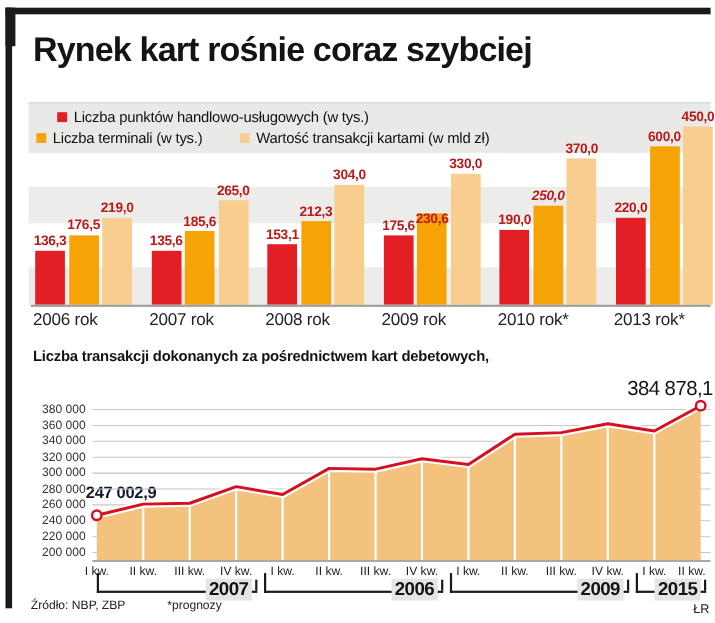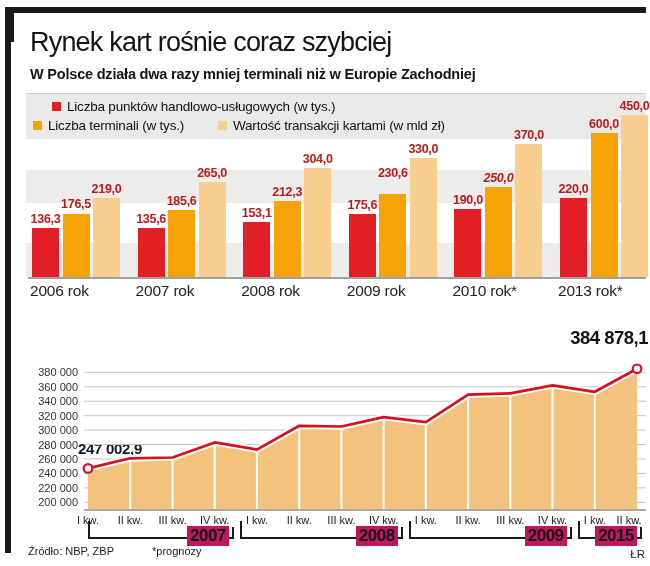--- a/index.html
+++ b/index.html
@@ -5,61 +5,60 @@
   html,body{margin:0;padding:0;background:#f6f6f4;}
   .poster{
     position:relative;width:650px;height:566px;background:#ffffff;
     font-family:"Liberation Sans",sans-serif;overflow:hidden;color:#111;
   }
   
   .frame-top{position:absolute;left:5px;top:7px;width:641px;height:6px;background:#1a1a1a;}
   .frame-left{position:absolute;left:5px;top:7px;width:6px;height:546px;background:#1a1a1a;}
   .frame-corner{position:absolute;left:5px;top:7px;width:9px;height:35px;background:#1a1a1a;}
   
-  .title{position:absolute;left:30px;top:27px;font-size:27px;font-weight:normal;letter-spacing:-0.8px;margin:0;color:#141414;}
+  .title{position:absolute;left:30px;top:27px;font-size:31px;font-weight:bold;letter-spacing:-0.8px;margin:0;color:#141414;}
   .subtitle{position:absolute;left:30px;top:66px;font-size:14.5px;font-weight:bold;letter-spacing:-0.2px;margin:0;color:#141414;}
   
   .band{position:absolute;left:26px;top:93px;width:620px;height:45px;background:#e9e9e7;border-top:1px solid #d2d2d0;}
   .stripe{position:absolute;left:26px;width:620px;background:#ececea;}
   .s1{top:170px;height:33px;}
   .s2{top:243px;height:34px;}
   .baseline{position:absolute;left:28px;top:277px;width:618px;height:2px;background:#a0a09e;z-index:3;}
   .legend-row{position:absolute;display:flex;align-items:flex-start;font-size:13.5px;letter-spacing:-0.2px;color:#111;z-index:2;}
   .lr1{left:33px;top:99px;margin-left:19px;}
   .lr2{left:33px;top:118px;}
   .lr2b{left:218px;top:118px;}
   .sw{display:inline-block;width:9px;height:9px;margin:3px 6px 0 0;flex:0 0 auto;}
   .bar{position:absolute;z-index:1;}
   .bar-label{position:absolute;z-index:2;font-size:12.5px;font-weight:bold;white-space:nowrap;transform:translateX(-50%);color:#b91c1c;letter-spacing:-0.3px;}
   .year-label{position:absolute;top:282px;font-size:15.5px;color:#222;white-space:nowrap;letter-spacing:-0.2px;}
   
   .lc-title{position:absolute;left:30px;top:315px;font-size:13.5px;font-weight:bold;line-height:17px;letter-spacing:-0.2px;color:#141414;}
-  .big-label{position:absolute;right:2px;top:327px;font-size:18.5px;font-weight:bold;letter-spacing:-0.5px;color:#141414;}
+  .big-label{position:absolute;right:2px;top:342px;font-size:18.5px;font-weight:normal;letter-spacing:-0.5px;color:#141414;}
   .first-label{position:absolute;left:78px;top:440px;font-size:15px;font-weight:bold;letter-spacing:-0.3px;color:#0f172a;}
   .ytick{position:absolute;left:26px;width:52px;text-align:right;font-size:11px;color:#333;}
   #lc-svg{position:absolute;left:0;top:340px;}
   .qlabel{position:absolute;top:514px;font-size:11px;color:#222;transform:translateX(-50%);white-space:nowrap;}
   .bracket{position:absolute;top:521px;height:16px;border-left:2px solid #1a1a1a;border-bottom:2px solid #1a1a1a;}
   .bracket .rtick{position:absolute;right:0;bottom:0;width:2px;height:10px;background:#1a1a1a;}
-  .bracket .year{position:absolute;right:5px;bottom:-9px;background:#be185d;padding:0 3px;font-size:17px;font-weight:bold;letter-spacing:-0.5px;color:#141414;margin-left:33px;}
+  .bracket .year{position:absolute;right:5px;bottom:-9px;background:#e5e5e5;padding:0 3px;font-size:17px;font-weight:bold;letter-spacing:-0.5px;color:#141414;margin-left:33px;}
   
   .src{position:absolute;left:28px;top:545px;font-size:11px;color:#222;}
   .note{position:absolute;left:152px;top:545px;font-size:11px;color:#222;}
   .credit{position:absolute;right:5px;top:548px;font-size:11.5px;color:#222;}
 </style>
 </head>
 <body>
 
 <div class="poster">
   <div class="frame-top"></div>
   <div class="frame-left"></div>
   <div class="frame-corner"></div>
 
   <h1 class="title">Rynek kart rośnie coraz szybciej</h1>
-  <h2 class="subtitle">W Polsce działa dwa razy mniej terminali niż w Europie Zachodniej</h2>
 
   <section>
     <div class="band"></div>
     <div class="stripe s1"></div>
     <div class="stripe s2"></div>
 
     <div class="legend-row lr1">
       <span class="sw" style="background: rgb(227, 31, 38);"></span>
       <span>Liczba punktów handlowo-usługowych (w tys.)</span>
     </div>
@@ -87,21 +86,21 @@
         <div class="bar-label" style="left: 212.1px; top: 165.6px;">265,0</div>
         <div class="bar" style="left: 243.2px; top: 221.9px; width: 27px; height: 55.1px; background: rgb(227, 31, 38);"></div>
         <div class="bar-label" style="left: 256.7px; top: 205.884px;">153,1</div>
         <div class="bar" style="left: 273.7px; top: 200.6px; width: 27px; height: 76.4px; background: rgb(245, 163, 6);"></div>
         <div class="bar-label" style="left: 287.2px; top: 184.572px;">212,3</div>
         <div class="bar" style="left: 304.2px; top: 167.6px; width: 27px; height: 109.4px; background: rgb(248, 205, 141);"></div>
         <div class="bar-label" style="left: 317.7px; top: 151.56px;">304,0</div>
         <div class="bar" style="left: 348.8px; top: 213.8px; width: 27px; height: 63.2px; background: rgb(227, 31, 38);"></div>
         <div class="bar-label" style="left: 362.3px; top: 197.784px;">175,6</div>
         <div class="bar" style="left: 379.3px; top: 194px; width: 27px; height: 83px; background: rgb(245, 163, 6);"></div>
-        <div class="bar-label" style="left: 392.8px; top: 166px; text-align: right;">230,6</div>
+        <div class="bar-label" style="left: 392.8px; top: 192px; text-align: right;">230,6</div>
         <div class="bar" style="left: 409.8px; top: 158.2px; width: 27px; height: 118.8px; background: rgb(248, 205, 141);"></div>
         <div class="bar-label" style="left: 423.3px; top: 142.2px;">330,0</div>
         <div class="bar" style="left: 454.4px; top: 208.6px; width: 27px; height: 68.4px; background: rgb(227, 31, 38);"></div>
         <div class="bar-label" style="left: 467.9px; top: 192.6px;">190,0</div>
         <div class="bar" style="left: 484.9px; top: 187px; width: 27px; height: 90px; background: rgb(245, 163, 6);"></div>
         <div class="bar-label" style="left: 498.4px; top: 171px; font-style: italic;">250,0</div>
         <div class="bar" style="left: 515.4px; top: 143.8px; width: 27px; height: 133.2px; background: rgb(248, 205, 141);"></div>
         <div class="bar-label" style="left: 528.9px; top: 127.8px;">370,0</div>
         <div class="bar" style="left: 560px; top: 197.8px; width: 27px; height: 79.2px; background: rgb(227, 31, 38);"></div>
         <div class="bar-label" style="left: 573.5px; top: 181.8px;">220,0</div>
@@ -116,21 +115,21 @@
         <div class="year-label" style="left: 135.6px;">2007 rok</div>
         <div class="year-label" style="left: 241.2px;">2008 rok</div>
         <div class="year-label" style="left: 346.8px;">2009 rok</div>
         <div class="year-label" style="left: 452.4px;">2010 rok*</div>
         <div class="year-label" style="left: 558px;">2013 rok*</div>
       </div>
   </section>
 
   <section>
     <div class="lc-title">
-      <br>
+      <span>Liczba transakcji dokonanych za pośrednictwem kart debetowych,</span><br>
     </div>
     <div class="big-label">384 878,1</div>
     <div class="first-label">247 002,9</div>
     <div id="yticks">
         <div class="ytick" style="top: 496.3px;">200&nbsp;000</div>
         <div class="ytick" style="top: 481.86px;">220&nbsp;000</div>
         <div class="ytick" style="top: 467.42px;">240&nbsp;000</div>
         <div class="ytick" style="top: 452.98px;">260&nbsp;000</div>
         <div class="ytick" style="top: 438.54px;">280&nbsp;000</div>
         <div class="ytick" style="top: 424.1px;">300&nbsp;000</div>
@@ -185,21 +184,21 @@
         <div class="qlabel" style="left: 594.8px;">I kw.</div>
         <div class="qlabel" style="left: 629px;">II kw.</div>
       </div>
     <div id="brackets">
         <div class="bracket" style="left: 88px; width: 143.8px;">
           <span class="rtick"></span>
           <span class="year">2007</span>
         </div>
         <div class="bracket" style="left: 239.8px; width: 160.9px;">
           <span class="rtick"></span>
-          <span class="year">2008</span>
+          <span class="year">2006</span>
         </div>
         <div class="bracket" style="left: 408.7px; width: 160.9px;">
           <span class="rtick"></span>
           <span class="year">2009</span>
         </div>
         <div class="bracket" style="left: 577.7px; width: 62.3px;">
           <span class="rtick"></span>
           <span class="year">2015</span>
         </div>
       </div>

